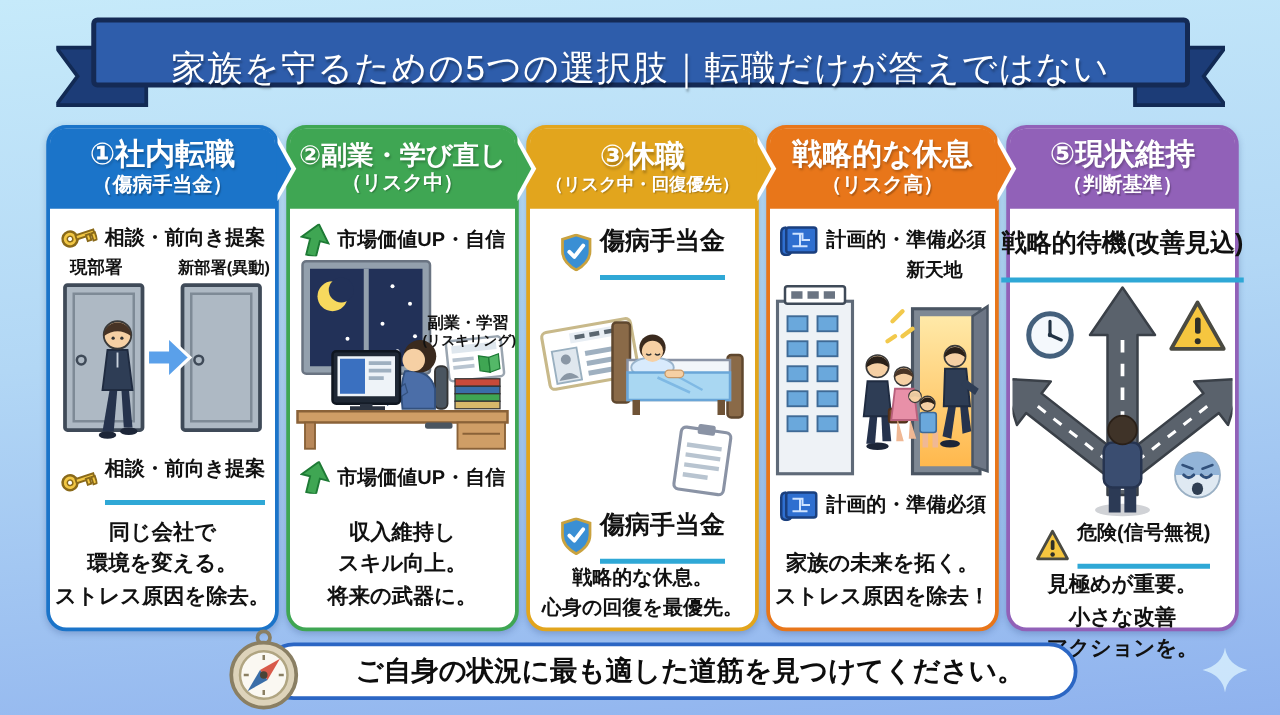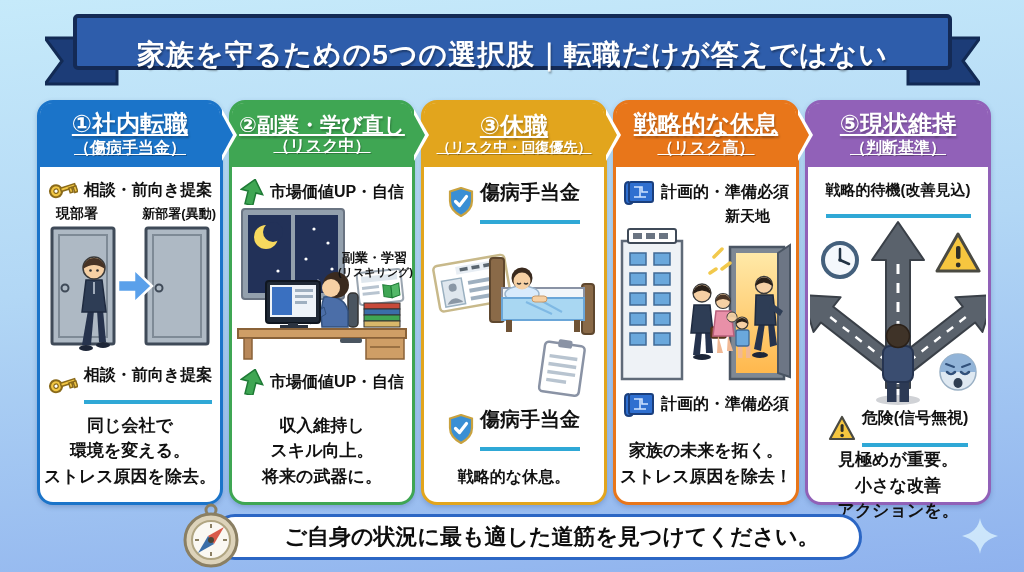--- a/index.html
+++ b/index.html
@@ -5,52 +5,52 @@
   html,body{margin:0;padding:0;}
   body{
     width:1024px;height:572px;position:relative;overflow:hidden;
     font-family:"Liberation Sans","DejaVu Sans",sans-serif;
     background:linear-gradient(175deg,#c6eafa 0%,#b2d7f5 45%,#8fb2ee 100%);
   }
   
   .ribbon-wrap{position:absolute;left:45px;top:10px;width:935px;height:76px;}
   .ribbon-text{
     position:absolute;left:0;right:0;top:26px;text-align:center;
-    font-size:28px;font-weight:700;color:#fff;letter-spacing:1px;
+    font-size:28px;font-weight:400;color:#fff;letter-spacing:1px;
     text-shadow:1px 2px 2px rgba(0,0,0,.35);
   }
   
   .cards{position:absolute;left:37px;top:100px;display:flex;gap:6px;}
   .card{
     width:186px;height:405px;box-sizing:border-box;background:#fff;
     border:3px solid var(--ac);border-radius:16px;position:relative;
     box-shadow:0 2px 5px rgba(30,60,120,.25);
   }
   .cd1{--ac:#1b74c9}.cd2{--ac:#3fa653}.cd3{--ac:#e2a51d}.cd4{--ac:#e8761a}.cd5{--ac:#9161b8}
   .card-header{
     height:64px;background:var(--ac);border-radius:12px 12px 0 0;
     display:flex;flex-direction:column;align-items:center;justify-content:center;
-    color:#fff;position:relative;text-decoration:underline;
+    color:#fff;position:relative;
   }
   .card-title{font-size:24px;font-weight:800;line-height:1.1;text-shadow:1px 2px 2px rgba(0,0,0,.25);white-space:nowrap;}
   .cd2 .card-title{font-size:21px}
   .card-subtitle{font-size:16px;font-weight:800;text-shadow:1px 1px 1px rgba(0,0,0,.25);white-space:nowrap;}
   .cd3 .card-subtitle{font-size:14px}
   
   .tip{position:absolute;right:-17px;top:6px;width:0;height:0;z-index:6;
        border-top:26px solid transparent;border-bottom:26px solid transparent;border-left:15px solid #fff;}
   .tip::after{content:"";position:absolute;left:-16px;top:-22px;width:0;height:0;
        border-top:22px solid transparent;border-bottom:22px solid transparent;border-left:12px solid var(--ac);}
   .card-body{
     height:332px;display:flex;flex-direction:column;align-items:center;
     padding:4px 5px 0 5px;box-sizing:border-box;
   }
   .pt{display:flex;align-items:center;gap:6px;font-weight:800;font-size:16px;color:#111;margin-top:8px;white-space:nowrap;}
   .cd3 .pt{font-size:20px}
-  .cd5 .pt-top{font-size:15px;margin-top:10px}
+  .cd5 .pt-top{font-size:20px;margin-top:10px}
   .ul{border-bottom:4px solid #2fa8d6;padding-bottom:14px;}
   .summary{margin-top:auto;margin-bottom:10px;text-align:center;font-weight:800;font-size:17px;line-height:1.5;color:#111;white-space:nowrap;}
   .illu{position:relative;flex:none;}
   .illu-label{position:absolute;font-weight:800;color:#111;white-space:nowrap;}
   
   .footer-pill{
     position:absolute;left:212px;top:514px;width:650px;height:46px;box-sizing:border-box;
     background:#fff;border:3px solid #2b66c4;border-radius:26px;
     display:flex;align-items:center;justify-content:center;
     font-size:22px;font-weight:800;color:#0d0d0d;padding-left:30px;white-space:nowrap;
@@ -265,20 +265,21 @@
       </div>
       <div class="pt">
         <svg width="26" height="30" viewBox="0 0 26 30">
           <path d="M13,1 L24,4.5 V14 Q24,23 13,29 Q2,23 2,14 V4.5 Z" fill="#3a8fd4" stroke="#c9a23f" stroke-width="2.2"></path>
           <polyline points="7.5,14.5 11.5,18.5 18.5,9.5" fill="none" stroke="#fff" stroke-width="3.2" stroke-linecap="round" stroke-linejoin="round"></polyline>
         </svg>
         <span class="lbl ul">傷病手当金</span>
       </div>
       <div class="summary" style="font-size:16px;">
         <span style="display:block">戦略的な休息。</span>
+        <span style="display:block">心身の回復を最優先。</span>
       </div>
     </div>
   </div>
 
   <div class="card cd4">
     <div class="card-header">
       <div class="card-title">戦略的な休息</div>
       <div class="card-subtitle">（リスク高）</div>
       <span class="tip"></span>
     </div>

